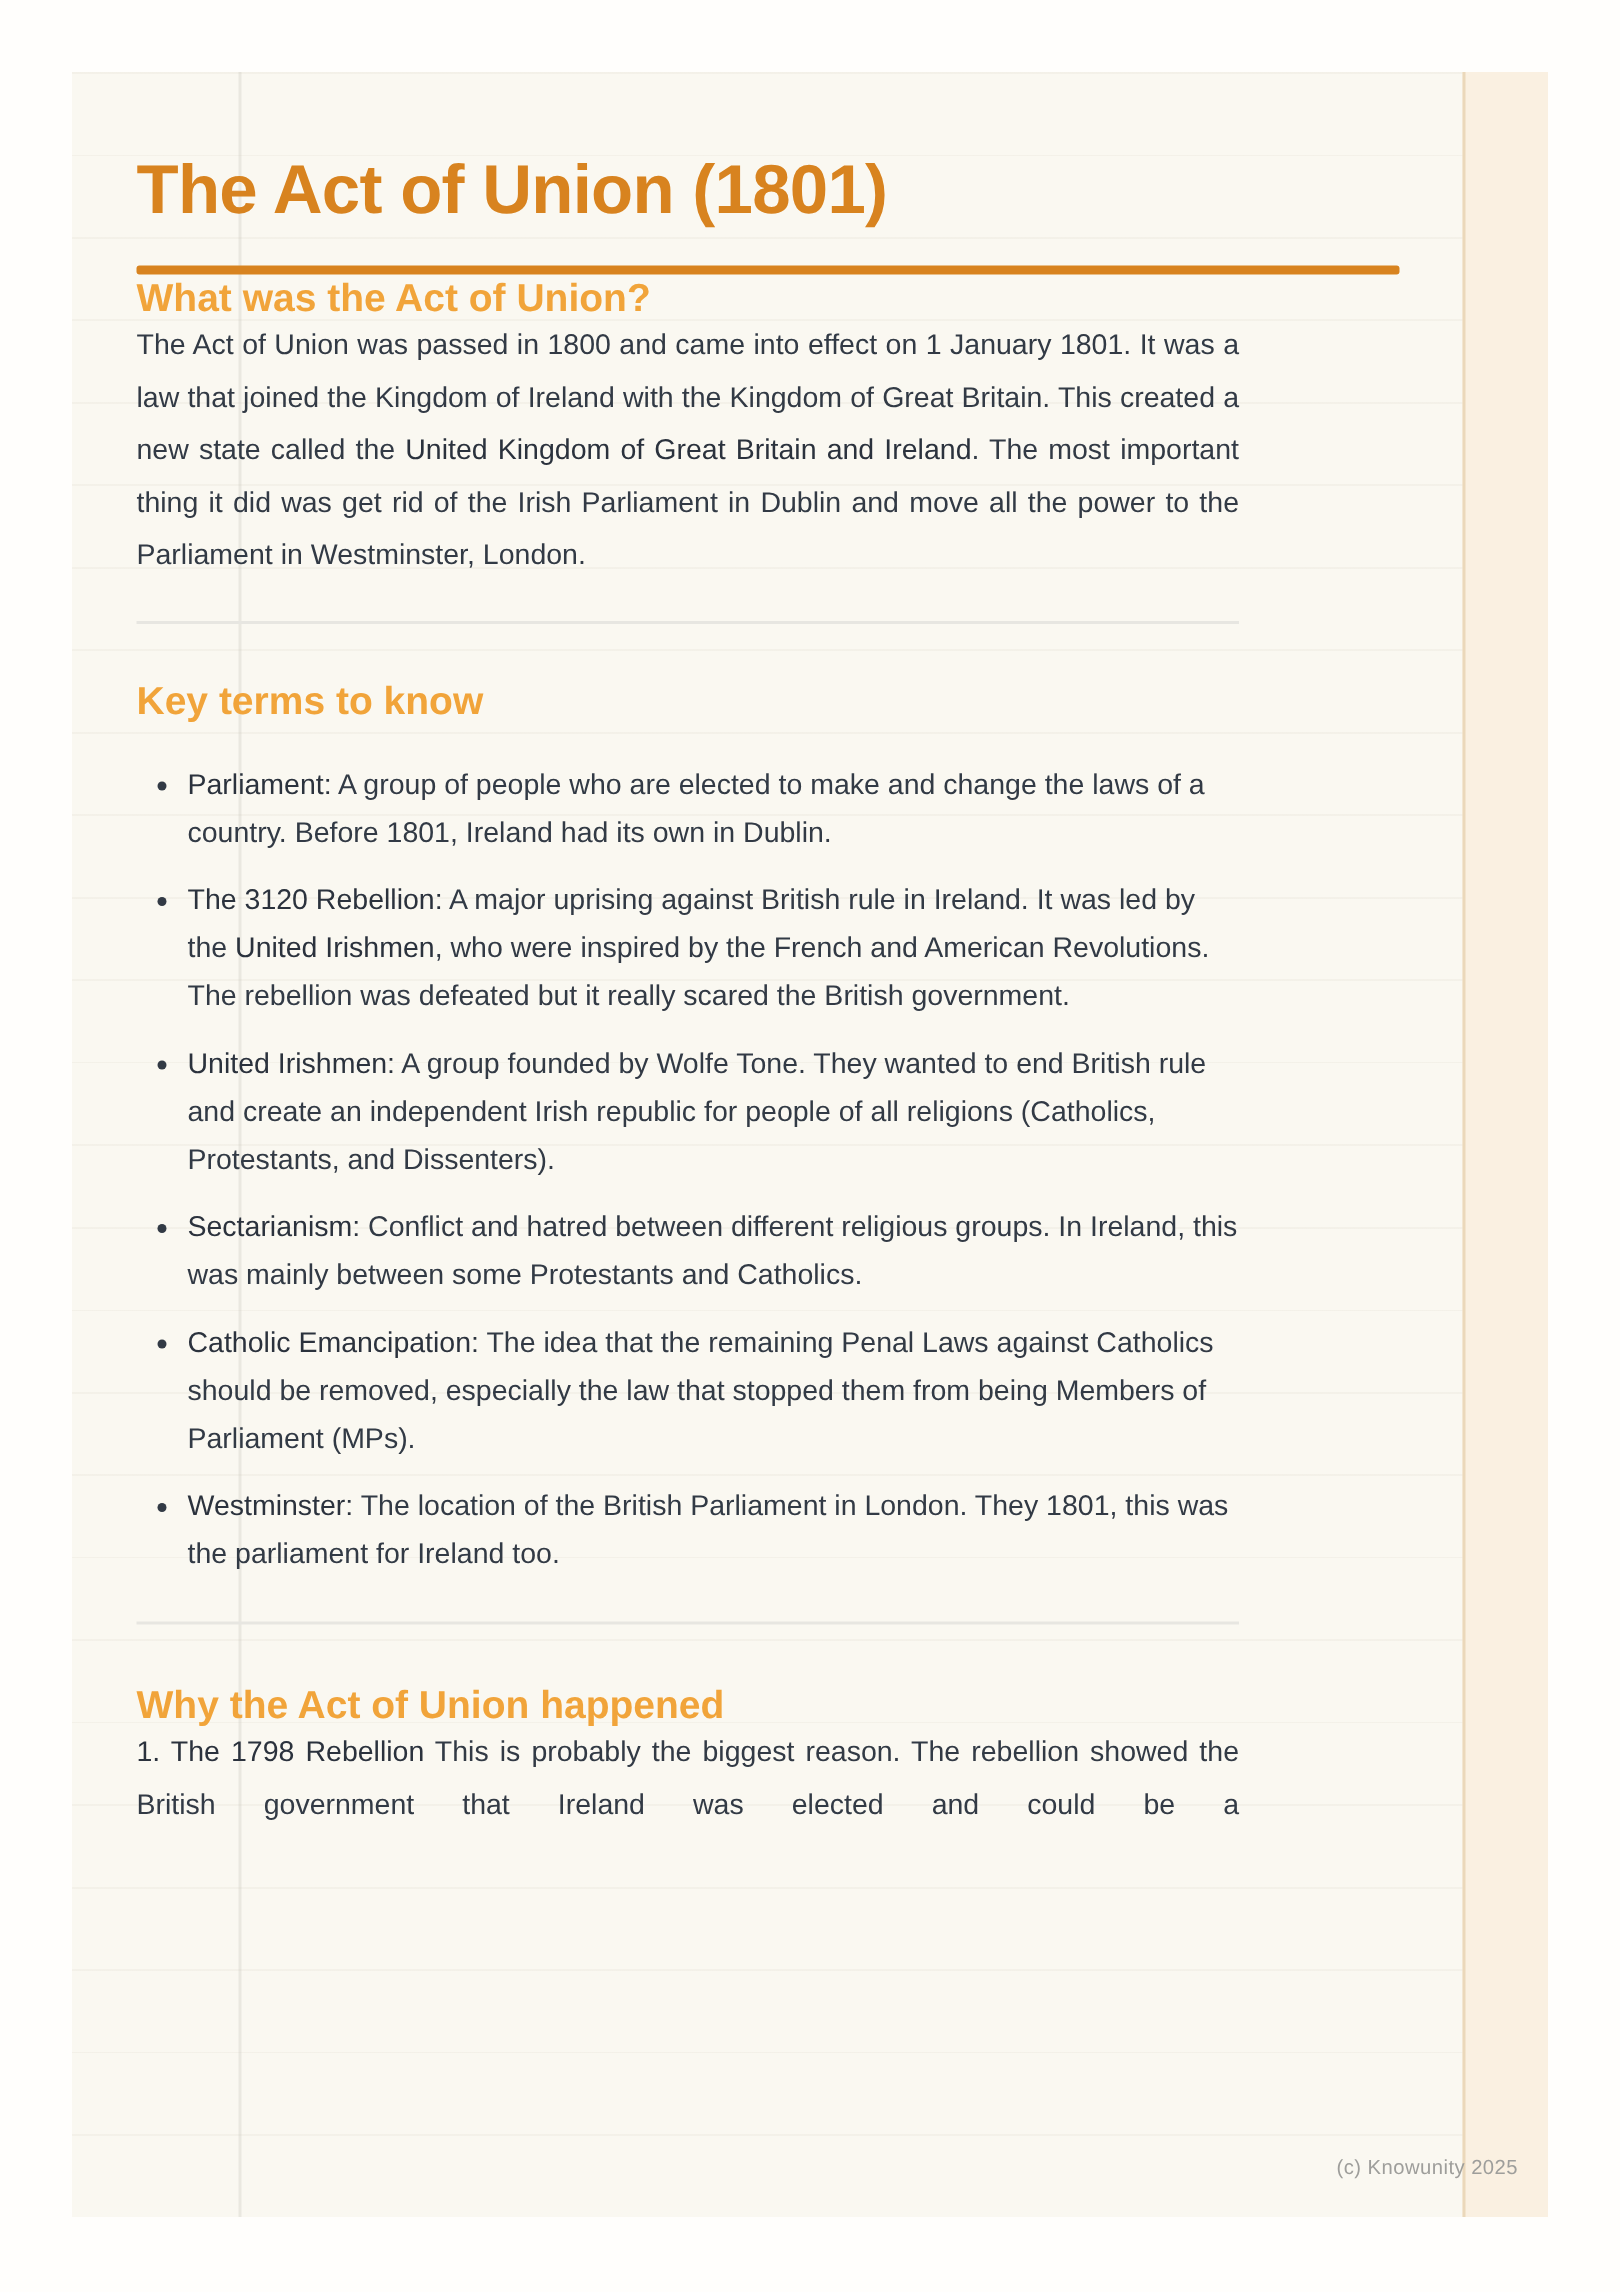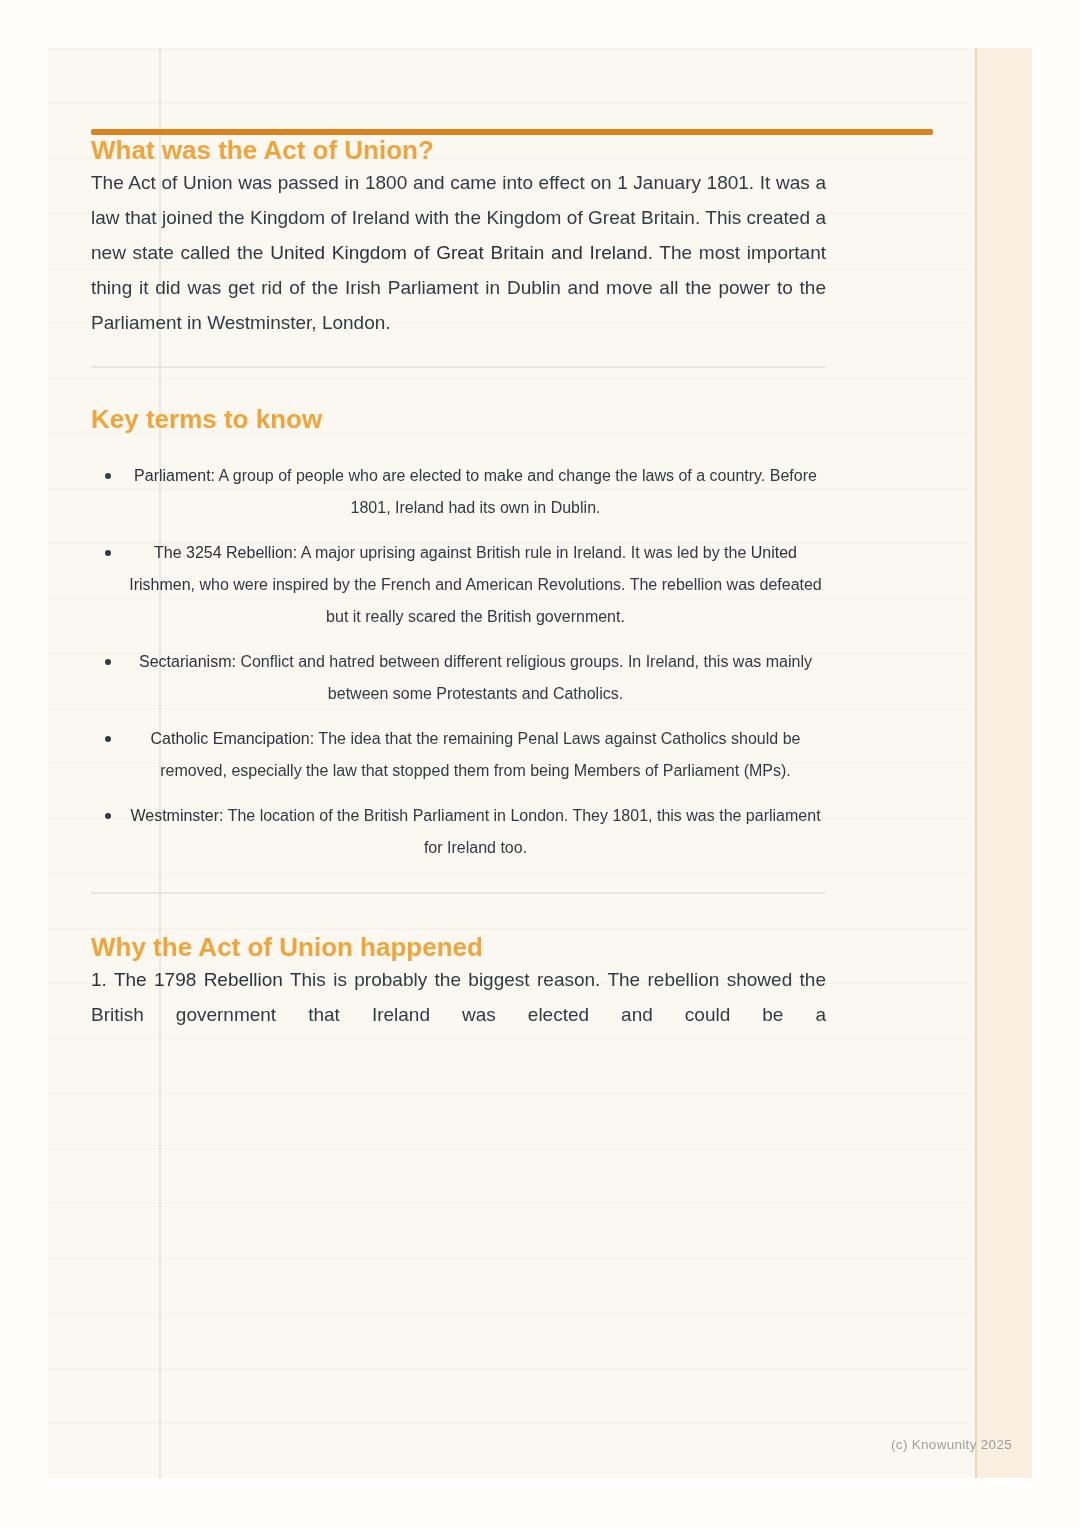--- a/index.html
+++ b/index.html
@@ -101,24 +101,24 @@
     margin: 26px 0 0 0;
     padding: 0;
     list-style: none;
     width: 735px;
   }
   ul.terms li {
     position: relative;
     margin: 0 0 13px 0;
     padding-left: 34px;
     width: 701px;
-    font-size: 16px;
+    font-size: 19px;
     line-height: 32px;
     color: #323A45;
-    text-align: center;
+    text-align: left;
   }
   ul.terms li::before {
     content: "";
     position: absolute;
     left: 14px;
     top: 13px;
     width: 6px;
     height: 6px;
     border-radius: 50%;
     background: #323A45;
@@ -135,31 +135,33 @@
 </style>
 </head>
 <body>
 
 <div class="canvas">
   <div class="sheet">
     <div class="margin-line"></div>
     <div class="edge-strip"></div>
 
     <div class="content">
+      <h1>The Act of Union (1801)</h1>
       <div class="title-rule"></div>
 
       <h2 class="h2-what">What was the Act of Union?</h2>
       <p class="para para-what"><span>The Act of Union was passed in 1800 and came into effect on 1 January 1801. It was a law that joined the Kingdom of Ireland with the Kingdom of Great Britain. This created a new state called the </span><b>United Kingdom of Great Britain and Ireland</b><span>. The most important thing it did was get rid of the Irish Parliament in Dublin and move all the power to the Parliament in Westminster, London.</span></p>
 
       <div class="divider divider-1"></div>
 
       <h2 class="h2-terms">Key terms to know</h2>
       <ul class="terms">
         <li><b>Parliament:</b><span> A group of people who are elected to make and change the laws of a country. Before 1801, Ireland had its own in Dublin.</span></li>
-        <li><b>The 3254 Rebellion:</b><span> A major uprising against British rule in Ireland. It was led by the </span><b>United Irishmen</b><span>, who were inspired by the French and American Revolutions. The rebellion was defeated but it really scared the British government.</span></li>
+        <li><b>The 3120 Rebellion:</b><span> A major uprising against British rule in Ireland. It was led by the </span><b>United Irishmen</b><span>, who were inspired by the French and American Revolutions. The rebellion was defeated but it really scared the British government.</span></li>
+        <li><b>United Irishmen:</b><span> A group founded by Wolfe Tone. They wanted to end British rule and create an independent Irish republic for people of all religions (Catholics, Protestants, and Dissenters).</span></li>
         <li><b>Sectarianism:</b><span> Conflict and hatred between different religious groups. In Ireland, this was mainly between some Protestants and Catholics.</span></li>
         <li><b>Catholic Emancipation:</b><span> The idea that the remaining Penal Laws against Catholics should be removed, especially the law that stopped them from being Members of Parliament (MPs).</span></li>
         <li><b>Westminster:</b><span> The location of the British Parliament in London. They 1801, this was the parliament for Ireland too.</span></li>
       </ul>
 
       <div class="divider divider-2"></div>
 
       <h2 class="h2-why">Why the Act of Union happened</h2>
       <p class="para para-why2"><b>1. The 1798 Rebellion</b><span> This is probably the biggest reason. The rebellion showed the British government that Ireland was elected and could be a</span></p>
     </div>

